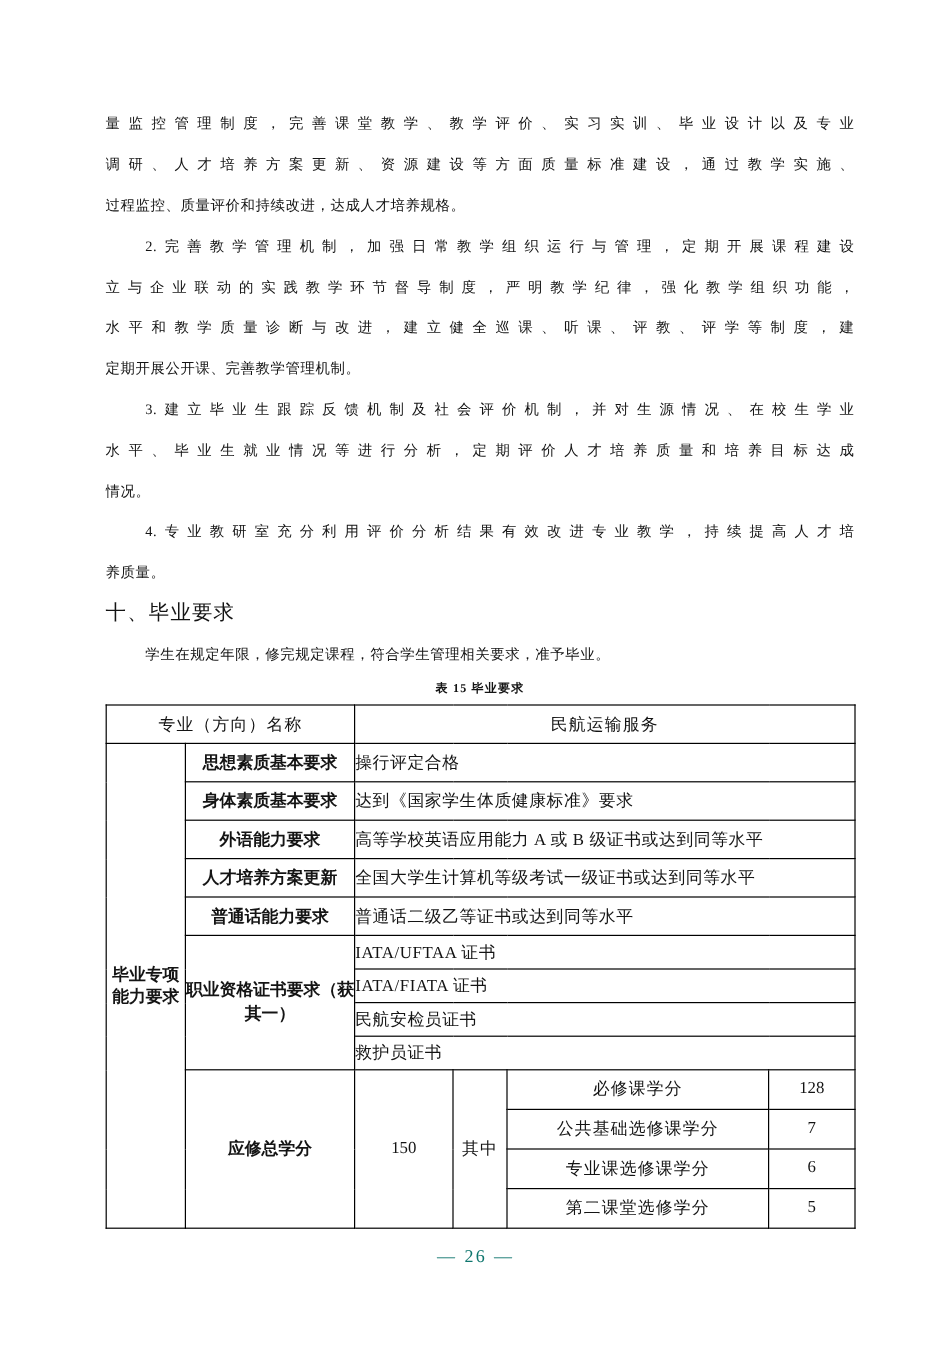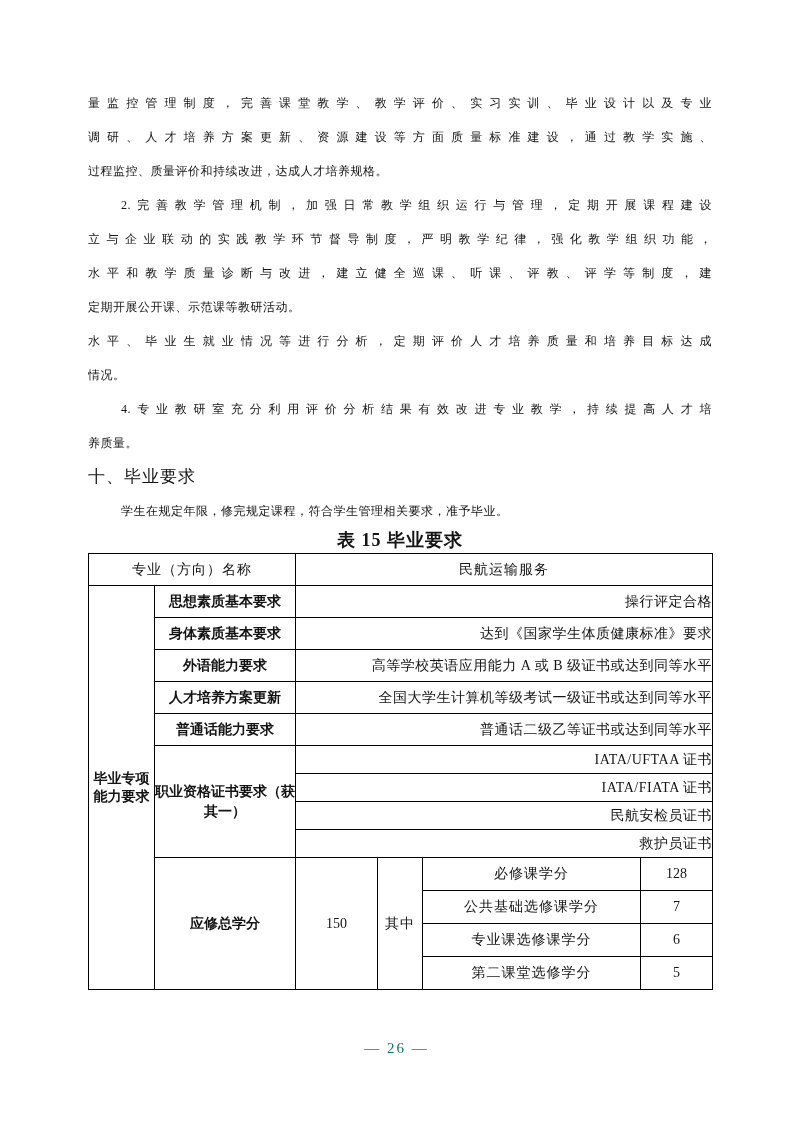--- a/index.html
+++ b/index.html
@@ -20,38 +20,38 @@
     white-space:nowrap;overflow:hidden;
     letter-spacing:0.5px;
   }
   .ln.lastln{text-align-last:left;}
   .ln.indent{text-indent:33px;}
   .heading{
     font-size:17px;line-height:34px;height:34px;
     font-weight:normal;text-align:left;letter-spacing:1px;
   }
   .caption{
-    height:25px;line-height:25px;font-size:18px;font-weight:bold;
+    height:25px;line-height:25px;font-size:10px;font-weight:bold;
     text-align:center;letter-spacing:1px;
   }
   table.req{
     border-collapse:collapse;table-layout:fixed;
     width:624px;
   }
   table.req td{
     border:1px solid #000;
     font-size:14px;
     vertical-align:middle;
     padding:0;
     overflow:hidden;
   }
   td.hc{font-weight:normal;text-align:center;letter-spacing:1px;}
   td.lb{font-weight:bold;text-align:center;}
   td.cert{font-weight:bold;text-align:center;font-size:13.5px;line-height:20px;}
-  td.vl{text-align:right;padding-left:5px;letter-spacing:0.5px;margin-left:12px;}
+  td.vl{text-align:left;padding-left:5px;letter-spacing:0.5px;margin-left:12px;}
   td.ct{text-align:center;letter-spacing:1px;}
   td.num{text-align:center;font-size:15px;letter-spacing:0;}
   tr.h32{height:32px;}
   tr.h28{height:28px;}
   tr.h33{height:33px;}
   .footer{
     position:absolute;left:0;right:0;top:1038px;
     text-align:center;font-size:15px;line-height:20px;color:#0f766e;
     letter-spacing:2px;
   }
@@ -62,22 +62,23 @@
 <div class="page">
   <div class="content">
 
     <div class="ln">量监控管理制度，完善课堂教学、教学评价、实习实训、毕业设计以及专业</div>
     <div class="ln">调研、人才培养方案更新、资源建设等方面质量标准建设，通过教学实施、</div>
     <div class="ln lastln">过程监控、质量评价和持续改进，达成人才培养规格。</div>
 
     <div class="ln indent">2.完善教学管理机制，加强日常教学组织运行与管理，定期开展课程建设</div>
     <div class="ln">立与企业联动的实践教学环节督导制度，严明教学纪律，强化教学组织功能，</div>
     <div class="ln">水平和教学质量诊断与改进，建立健全巡课、听课、评教、评学等制度，建</div>
-    <div class="ln lastln">定期开展公开课、示范课等教研活动。</div>
+    <div class="ln lastln">定期开展公开课、完善教学管理机制。</div>
 
+    <div class="ln indent">3.建立毕业生跟踪反馈机制及社会评价机制，并对生源情况、在校生学业</div>
     <div class="ln">水平、毕业生就业情况等进行分析，定期评价人才培养质量和培养目标达成</div>
     <div class="ln lastln">情况。</div>
 
     <div class="ln indent">4.专业教研室充分利用评价分析结果有效改进专业教学，持续提高人才培</div>
     <div class="ln lastln">养质量。</div>
 
     <div class="heading">十、毕业要求</div>
 
     <div class="ln indent lastln">学生在规定年限，修完规定课程，符合学生管理相关要求，准予毕业。</div>
 

